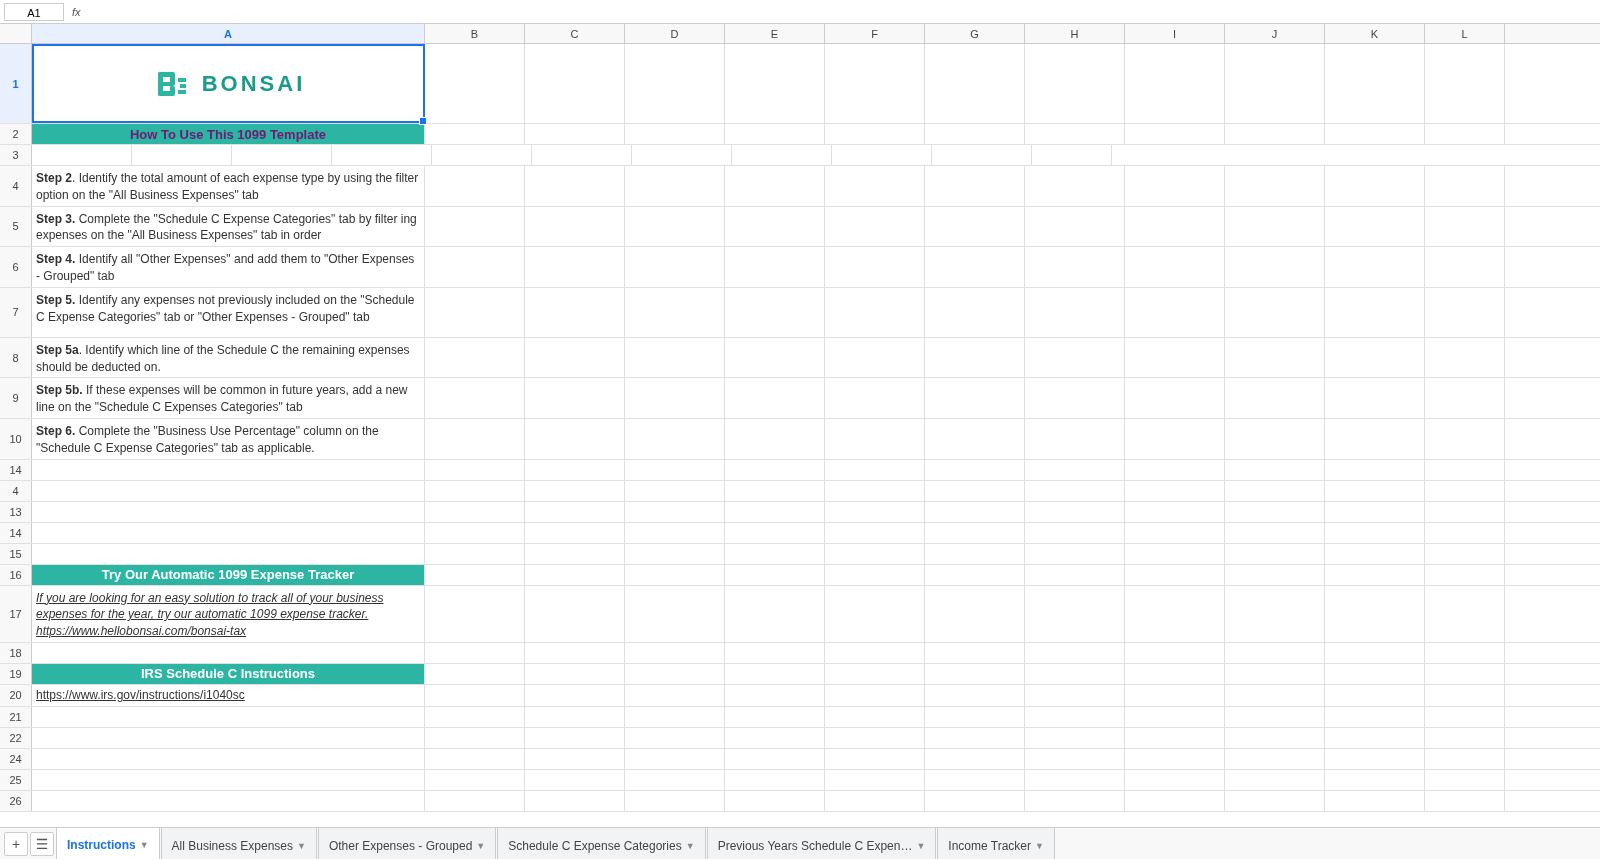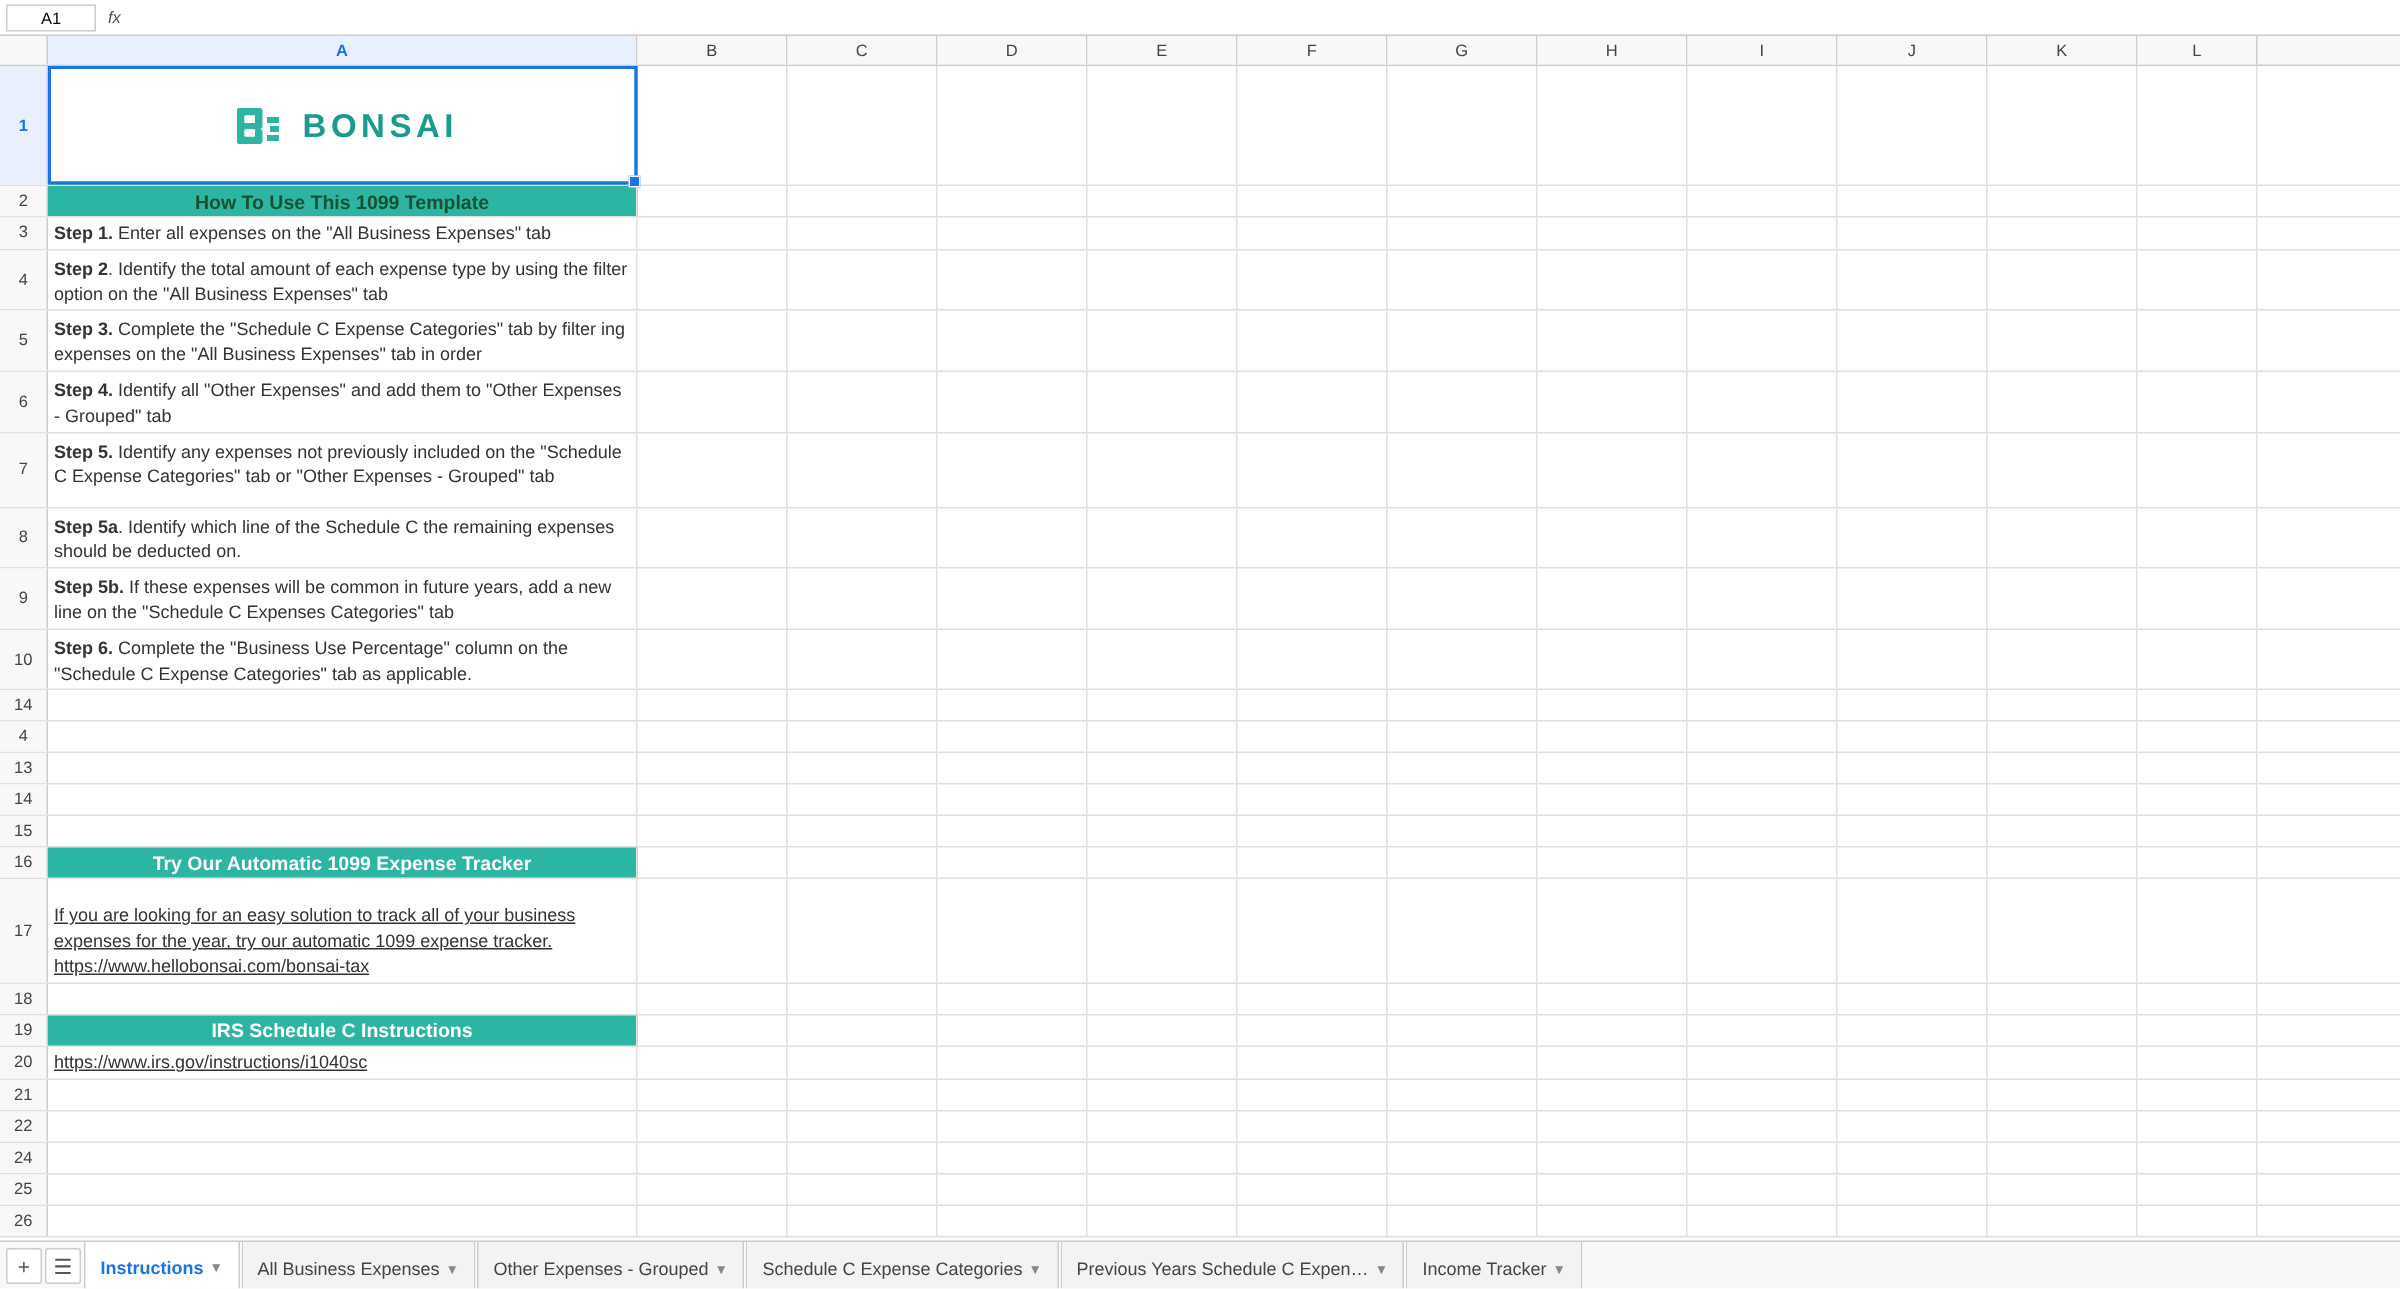--- a/index.html
+++ b/index.html
@@ -215,39 +215,36 @@
     <div class="cell cell-g"></div>
     <div class="cell cell-h"></div>
     <div class="cell cell-i"></div>
     <div class="cell cell-j"></div>
     <div class="cell cell-k"></div>
     <div class="cell cell-l"></div>
   </div>
 
   <div class="grid-row header-row">
     <div class="row-num">2</div>
-    <div class="cell cell-a" style="background:#2db5a3;color:#14532d;font-weight:bold;justify-content:center;font-size:13px;">How To Use This 1099 Template</div>
+    <div class="cell cell-a" style="background:#2db5a3;color:#701a75;font-weight:bold;justify-content:center;font-size:13px;">How To Use This 1099 Template</div>
     <div class="cell cell-b"></div>
     <div class="cell cell-c"></div>
     <div class="cell cell-d"></div>
     <div class="cell cell-e"></div>
     <div class="cell cell-f"></div>
     <div class="cell cell-g"></div>
     <div class="cell cell-h"></div>
     <div class="cell cell-i"></div>
     <div class="cell cell-j"></div>
     <div class="cell cell-k"></div>
     <div class="cell cell-l"></div>
   </div>
 
   <div class="grid-row">
     <div class="row-num">3</div>
-    <div class="cell cell-a">
-      <span class="cell-content"><strong>Step 1.</strong> Enter all expenses on the "All Business Expenses" tab</span>
-    </div>
     <div class="cell cell-b"></div>
     <div class="cell cell-c"></div>
     <div class="cell cell-d"></div>
     <div class="cell cell-e"></div>
     <div class="cell cell-f"></div>
     <div class="cell cell-g"></div>
     <div class="cell cell-h"></div>
     <div class="cell cell-i"></div>
     <div class="cell cell-j"></div>
     <div class="cell cell-k"></div>
@@ -467,21 +464,21 @@
       <div class="cell cell-g"></div>
       <div class="cell cell-h"></div>
       <div class="cell cell-i"></div>
       <div class="cell cell-j"></div>
       <div class="cell cell-k"></div>
       <div class="cell cell-l"></div>
   </div>
 
   <div class="grid-row row-h50">
     <div class="row-num">17</div>
-    <div class="cell cell-a" style="align-items:flex-start;padding-top:16px;">
+    <div class="cell cell-a" style="align-items:flex-start;padding-top:4px;font-style:italic;">
       <span class="cell-content link-text">If you are looking for an easy solution to track all of your business expenses for the year, try our automatic 1099 expense tracker.<br><span>https://www.hellobonsai.com/bonsai-tax</span></span>
     </div>
     <div class="cell cell-b"></div>
       <div class="cell cell-c"></div>
       <div class="cell cell-d"></div>
       <div class="cell cell-e"></div>
       <div class="cell cell-f"></div>
       <div class="cell cell-g"></div>
       <div class="cell cell-h"></div>
       <div class="cell cell-i"></div>

